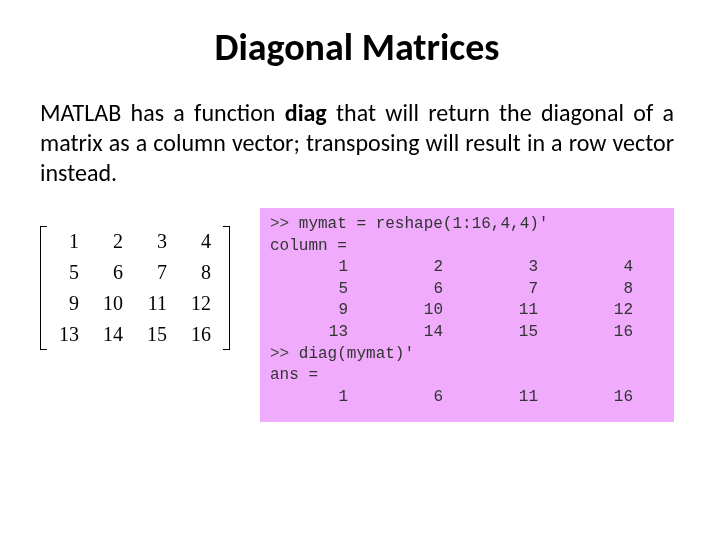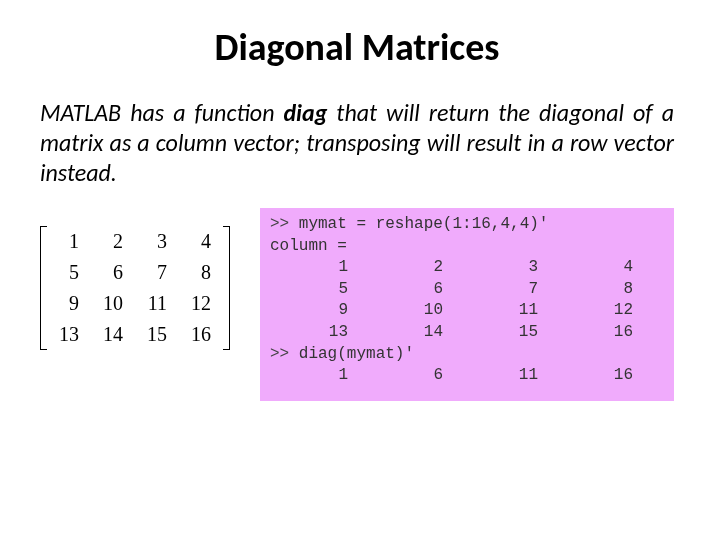--- a/index.html
+++ b/index.html
@@ -1,19 +1,19 @@
 <!DOCTYPE html>
 <html><head>
 <meta charset="utf-8">
 <style>
   * { margin: 0; padding: 0; box-sizing: border-box; }
   html, body { width: 720px; height: 540px; background: #fff; font-family: Calibri, Arial, sans-serif; color: #000; }
   .slide { width: 714px; height: 540px; position: relative; padding: 18px 40px 0 40px; }
   .title { font-size: 38px; text-align: center; margin-bottom: 28px; margin-top: 6px; }
-  .body-text { font-size: 24px; line-height: 1.25; text-align: justify; margin-bottom: 20px; font-style: italic; }
+  .body-text { font-size: 24px; line-height: 1.25; text-align: justify; margin-bottom: 20px; }
   .body-text .bold { font-weight: 700; }
   .content-row { display: flex; align-items: flex-start; gap: 30px; margin-top: 10px; }
   .matrix-box { display: flex; align-items: stretch; font-family: "Times New Roman", serif; font-size: 20px; padding-top: 18px; }
   .bracket { width: 7px; border-top: 1.5px solid #000; border-bottom: 1.5px solid #000; }
   .bracket.left { border-left: 1.5px solid #000; }
   .bracket.right { border-right: 1.5px solid #000; }
   .mat-table { border-collapse: collapse; }
   .mat-table td { padding: 4px 12px; text-align: right; min-width: 28px; }
   .console { background: #f0abfc; font-family: "Courier New", monospace; font-size: 16px; color: #333; padding: 6px 10px 14px 10px; flex: 1; line-height: 1.35; }
   .console .prompt { color: #444; }
@@ -88,20 +88,21 @@
           <span class="w">11</span>
           <span class="w">12</span>
         </div>
       <div class="num-row">
           <span class="w1">13</span>
           <span class="w">14</span>
           <span class="w">15</span>
           <span class="w">16</span>
         </div>
       <div><span class="prompt">&gt;&gt; </span><span>diag(mymat)'</span></div>
+      <div>ans =</div>
       <div class="num-row">
           <span class="w1">1</span>
           <span class="w">6</span>
           <span class="w">11</span>
           <span class="w">16</span>
         </div>
     </div>
 
   </div>
 </div>

